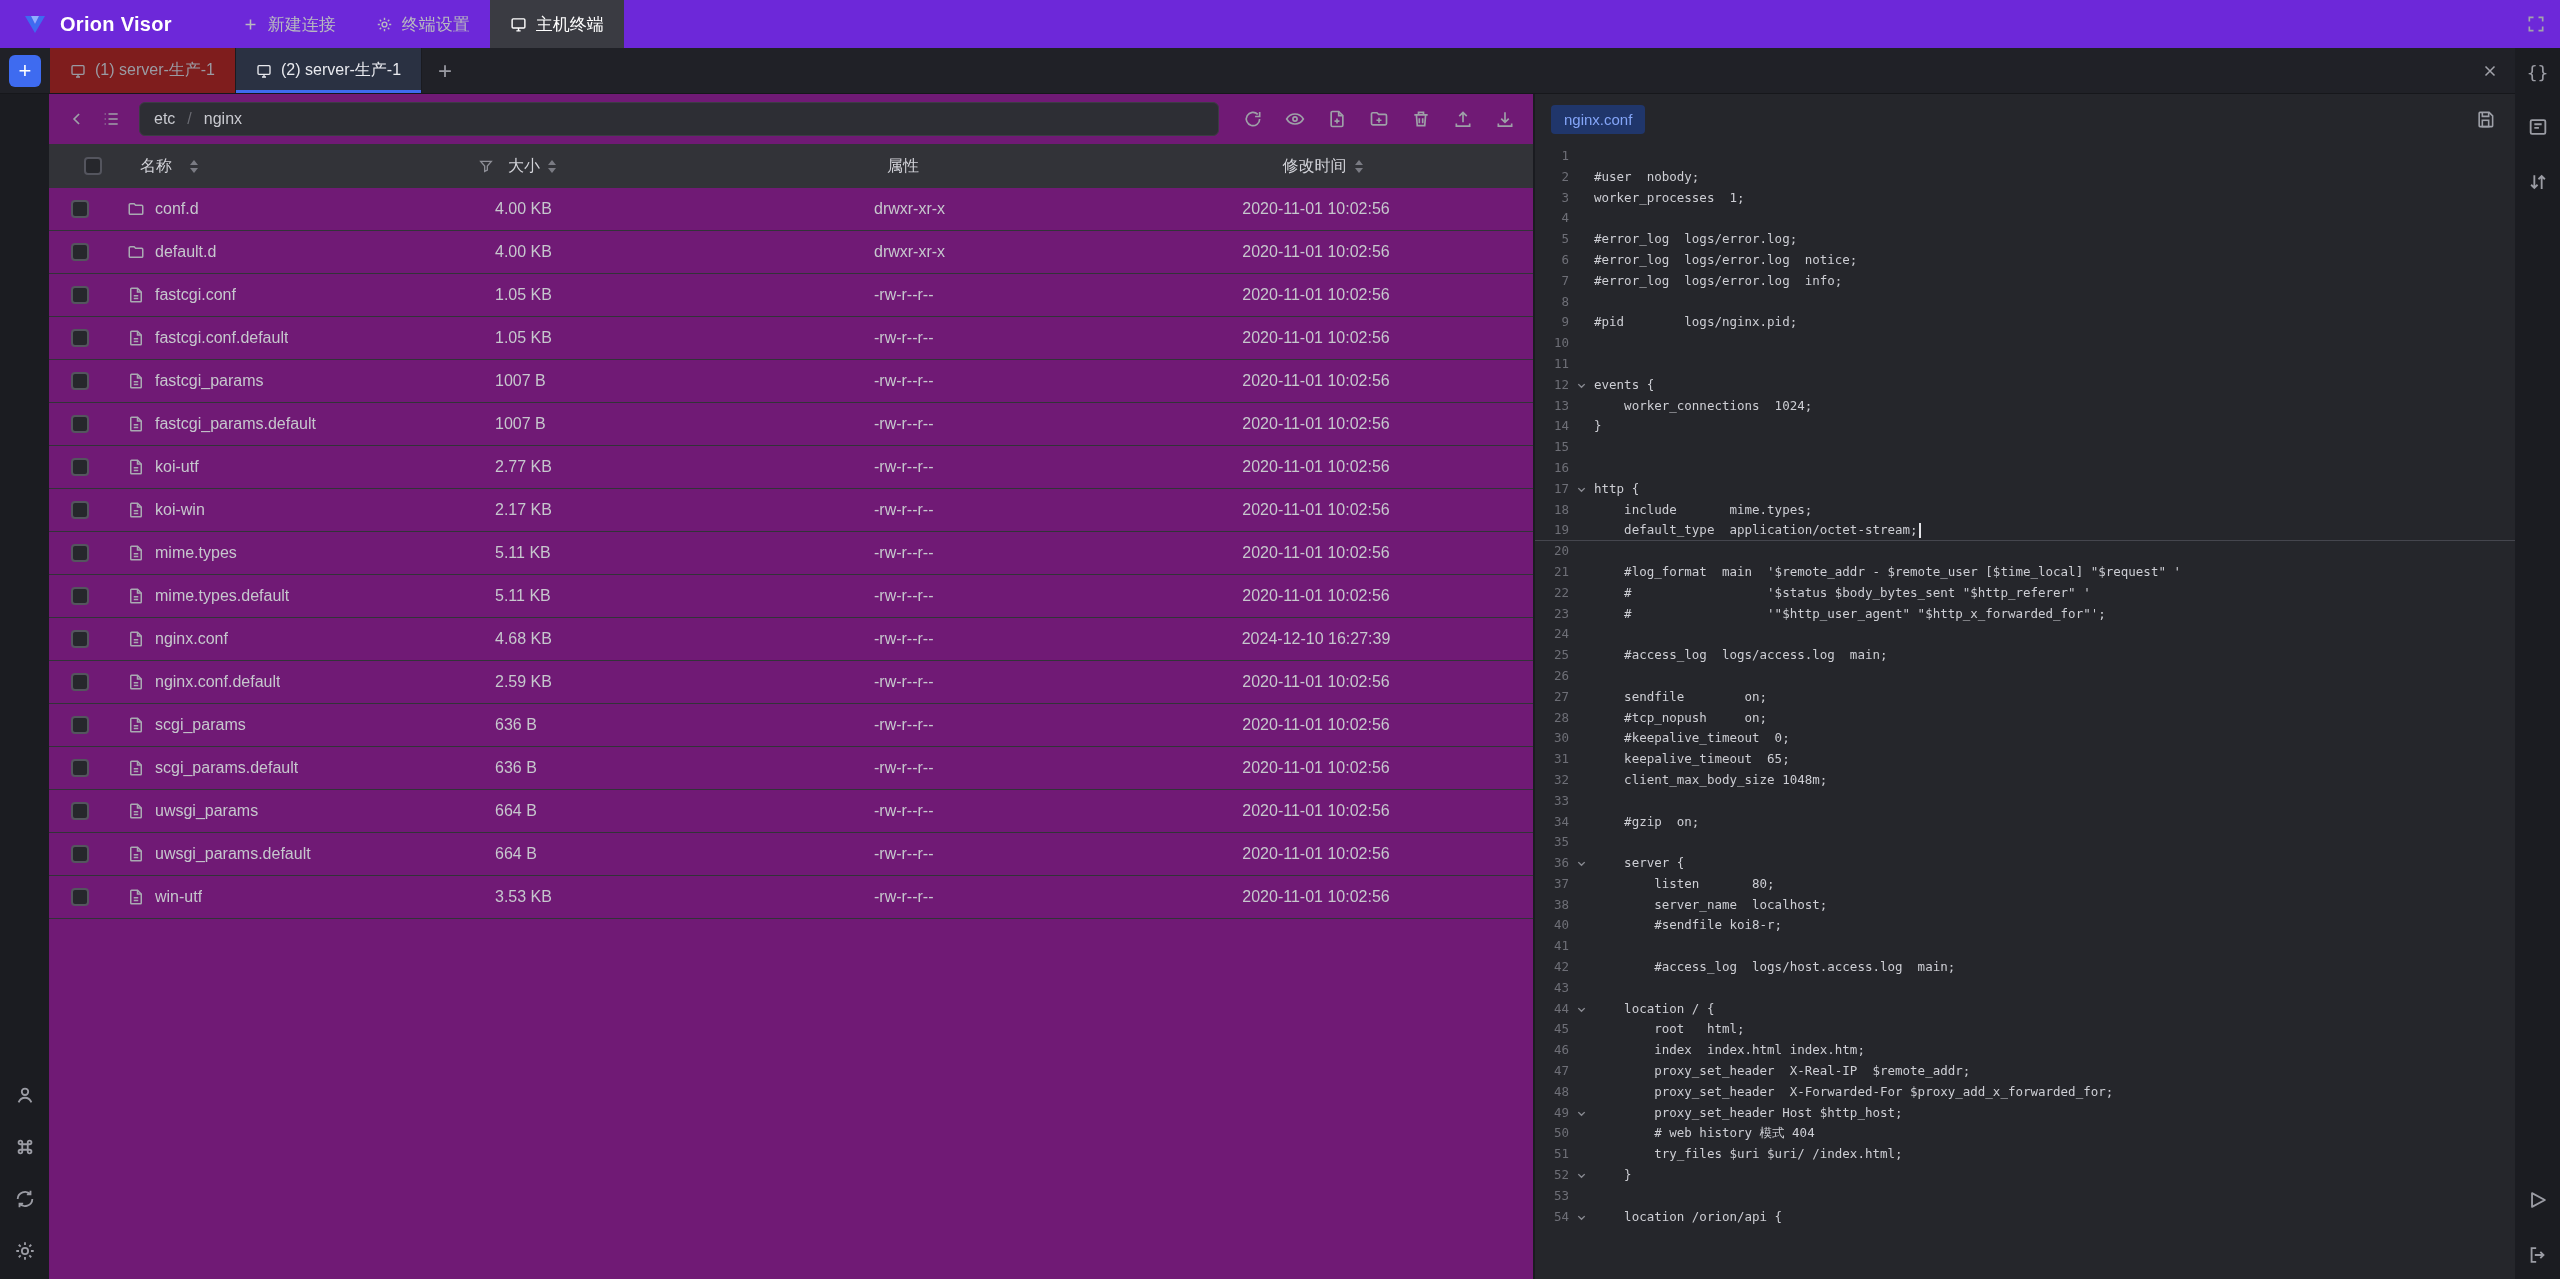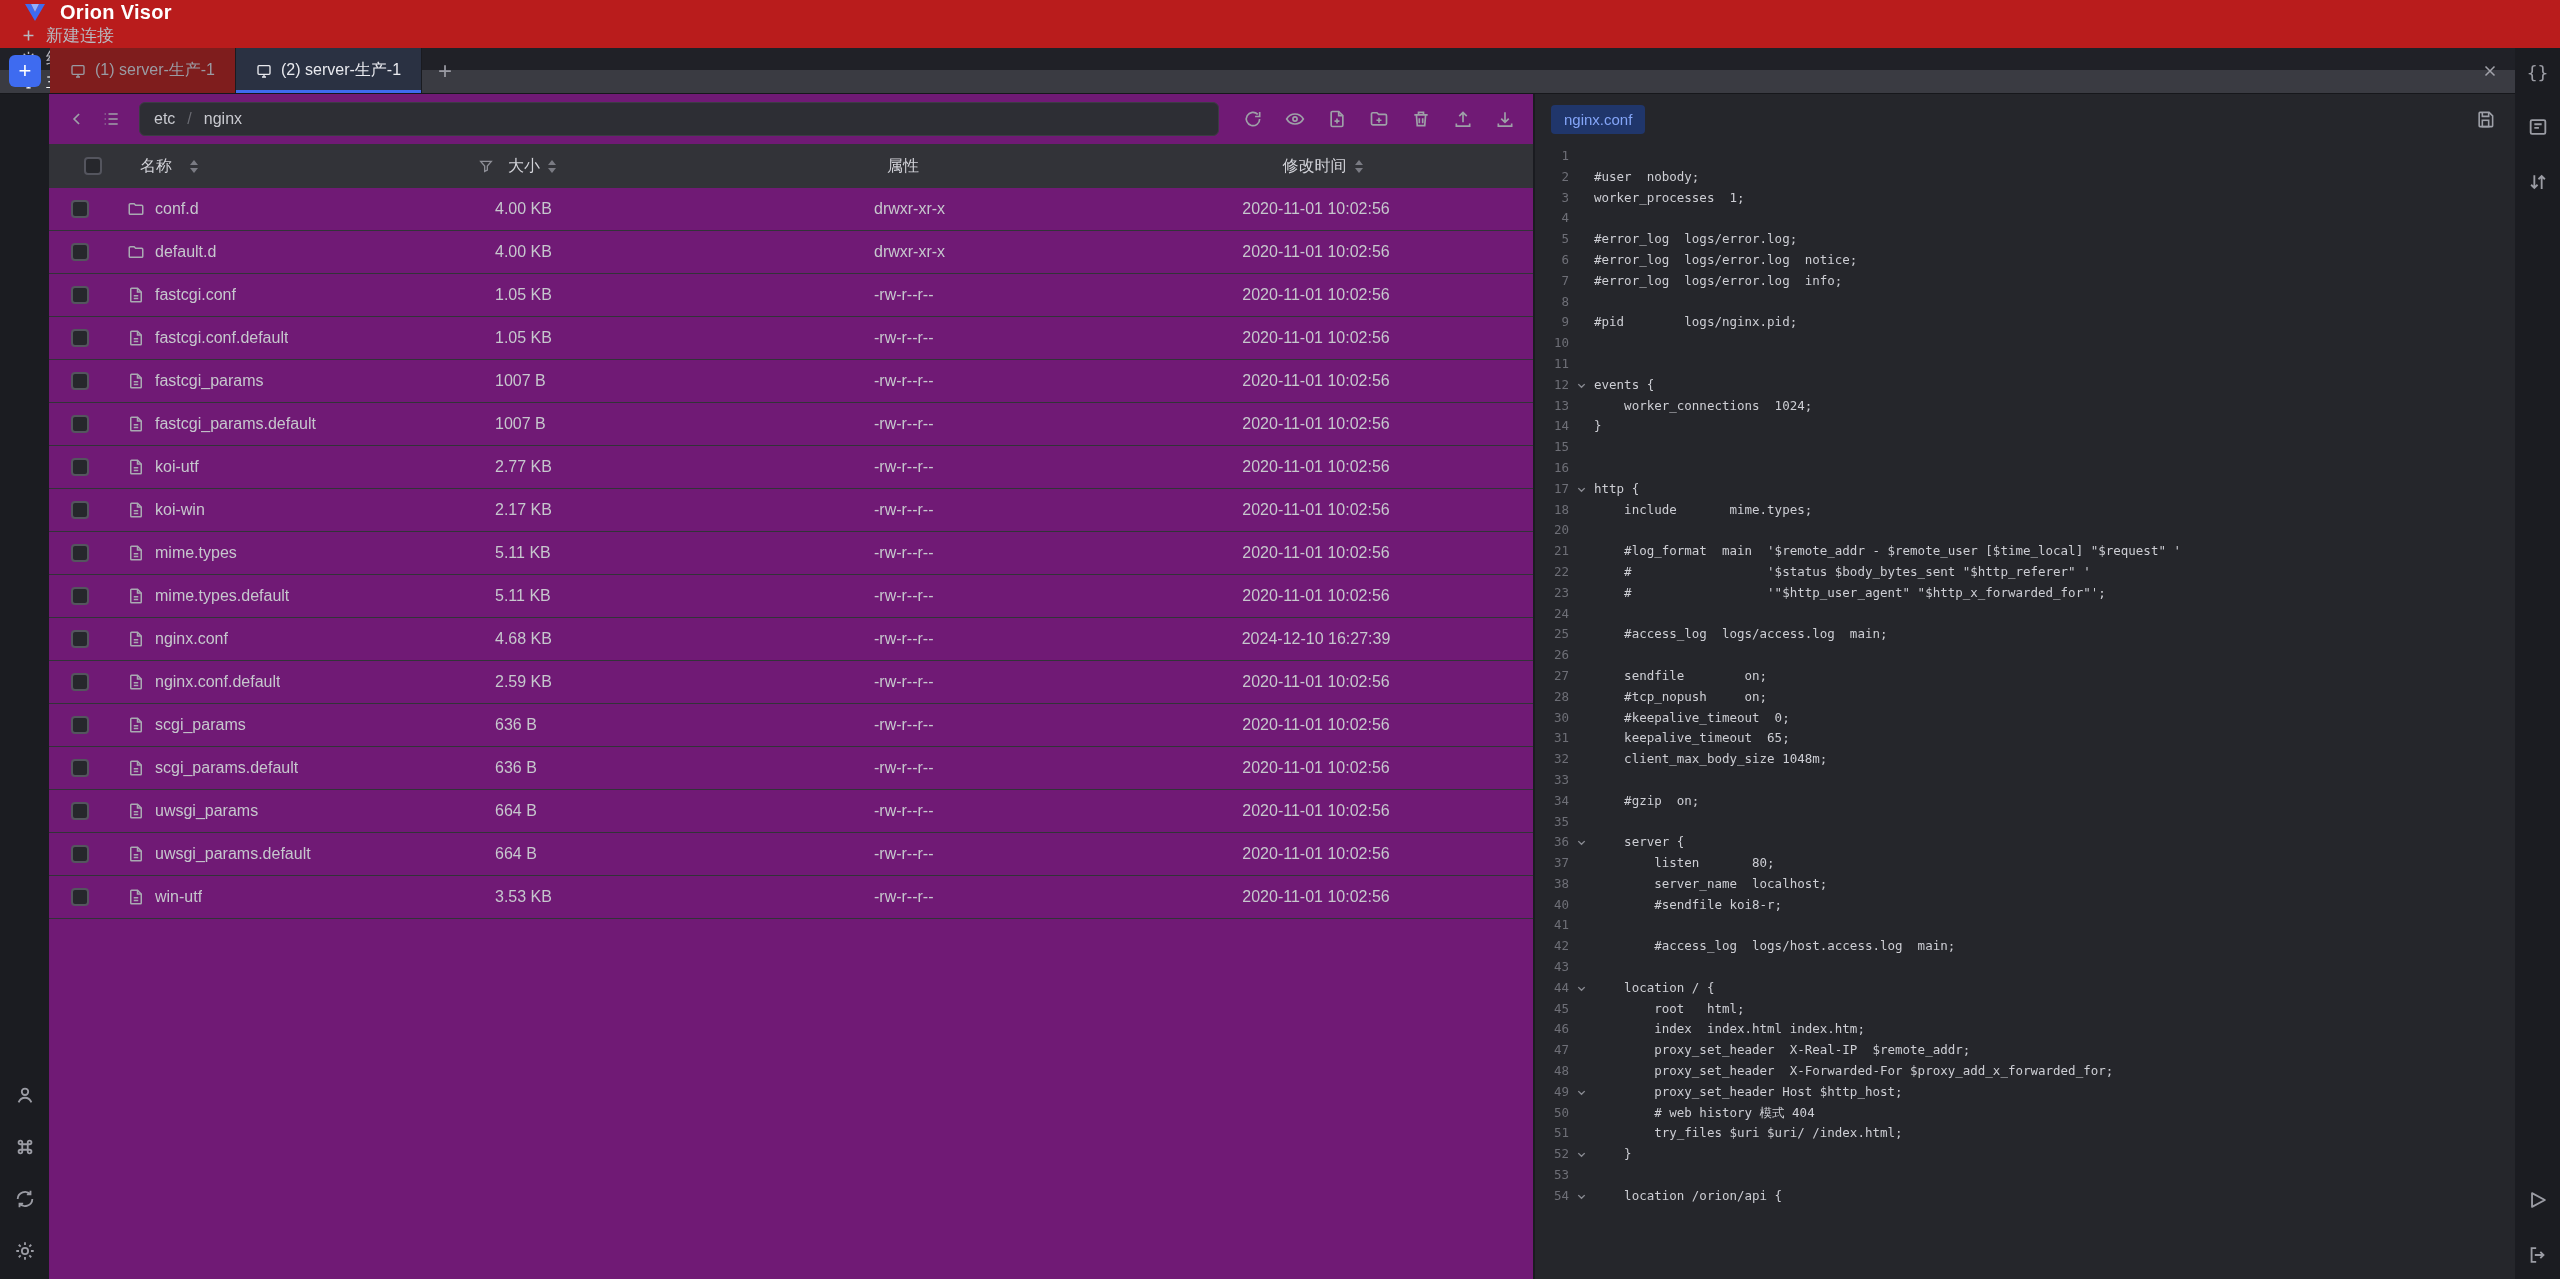--- a/index.html
+++ b/index.html
@@ -2,21 +2,21 @@
 <html><head>
 <meta charset="utf-8">
 <style>
   * { margin:0; padding:0; box-sizing:border-box; }
   html,body { width:2560px; height:1279px; overflow:hidden; background:#222327;
     font-family:"Liberation Sans","DejaVu Sans",sans-serif; color:#c7c8ce; }
   button { background:none; border:none; cursor:pointer; color:inherit; font:inherit; }
   svg { display:block; }
 
   
-  .topbar { height:48px; background:#b91c1c; display:flex; align-items:stretch;flex-direction:column; }
+  .topbar { height:48px; background:#6d28d9; display:flex; align-items:stretch; }
   .logo { display:flex; align-items:center; gap:12px; padding:0 22px; margin-right:28px; }
   .logo-text { font-size:20px; font-weight:bold; color:#ffffff; letter-spacing:.3px; }
   .nav-item { display:flex; align-items:center; gap:9px; padding:0 20px; font-size:17px;
     color:#b8b9c0; }
   .nav-item.active { background:#3a3b42; color:#ffffff; }
   .topbar-spacer { flex:1; }
   .topbar .ibtn { padding:0 14px; color:#a2a3ab; display:flex; align-items:center; }
 
   
   .tabbar { height:46px; width:2515px; background:#202127; display:flex; align-items:stretch;
@@ -716,20 +716,29 @@
   </div>
         <div class="cline">
     <span class="lnum">18</span>
     <span class="fold hidden">
       <svg width="11" height="11" viewBox="0 0 24 24" fill="none" stroke="currentColor" stroke-width="3">
               <path d="M5 9l7 7 7-7"></path>
             </svg>
     </span>
     <span class="ltext">    include       mime.types;</span>
   </div>
+        <div class="cline active-line">
+    <span class="lnum">19</span>
+    <span class="fold hidden">
+      <svg width="11" height="11" viewBox="0 0 24 24" fill="none" stroke="currentColor" stroke-width="3">
+              <path d="M5 9l7 7 7-7"></path>
+            </svg>
+    </span>
+    <span class="ltext">    default_type  application/octet-stream;</span><span class="caret"></span>
+  </div>
         <div class="cline">
     <span class="lnum">20</span>
     <span class="fold hidden">
       <svg width="11" height="11" viewBox="0 0 24 24" fill="none" stroke="currentColor" stroke-width="3">
               <path d="M5 9l7 7 7-7"></path>
             </svg>
     </span>
     <span class="ltext"></span>
   </div>
         <div class="cline">

